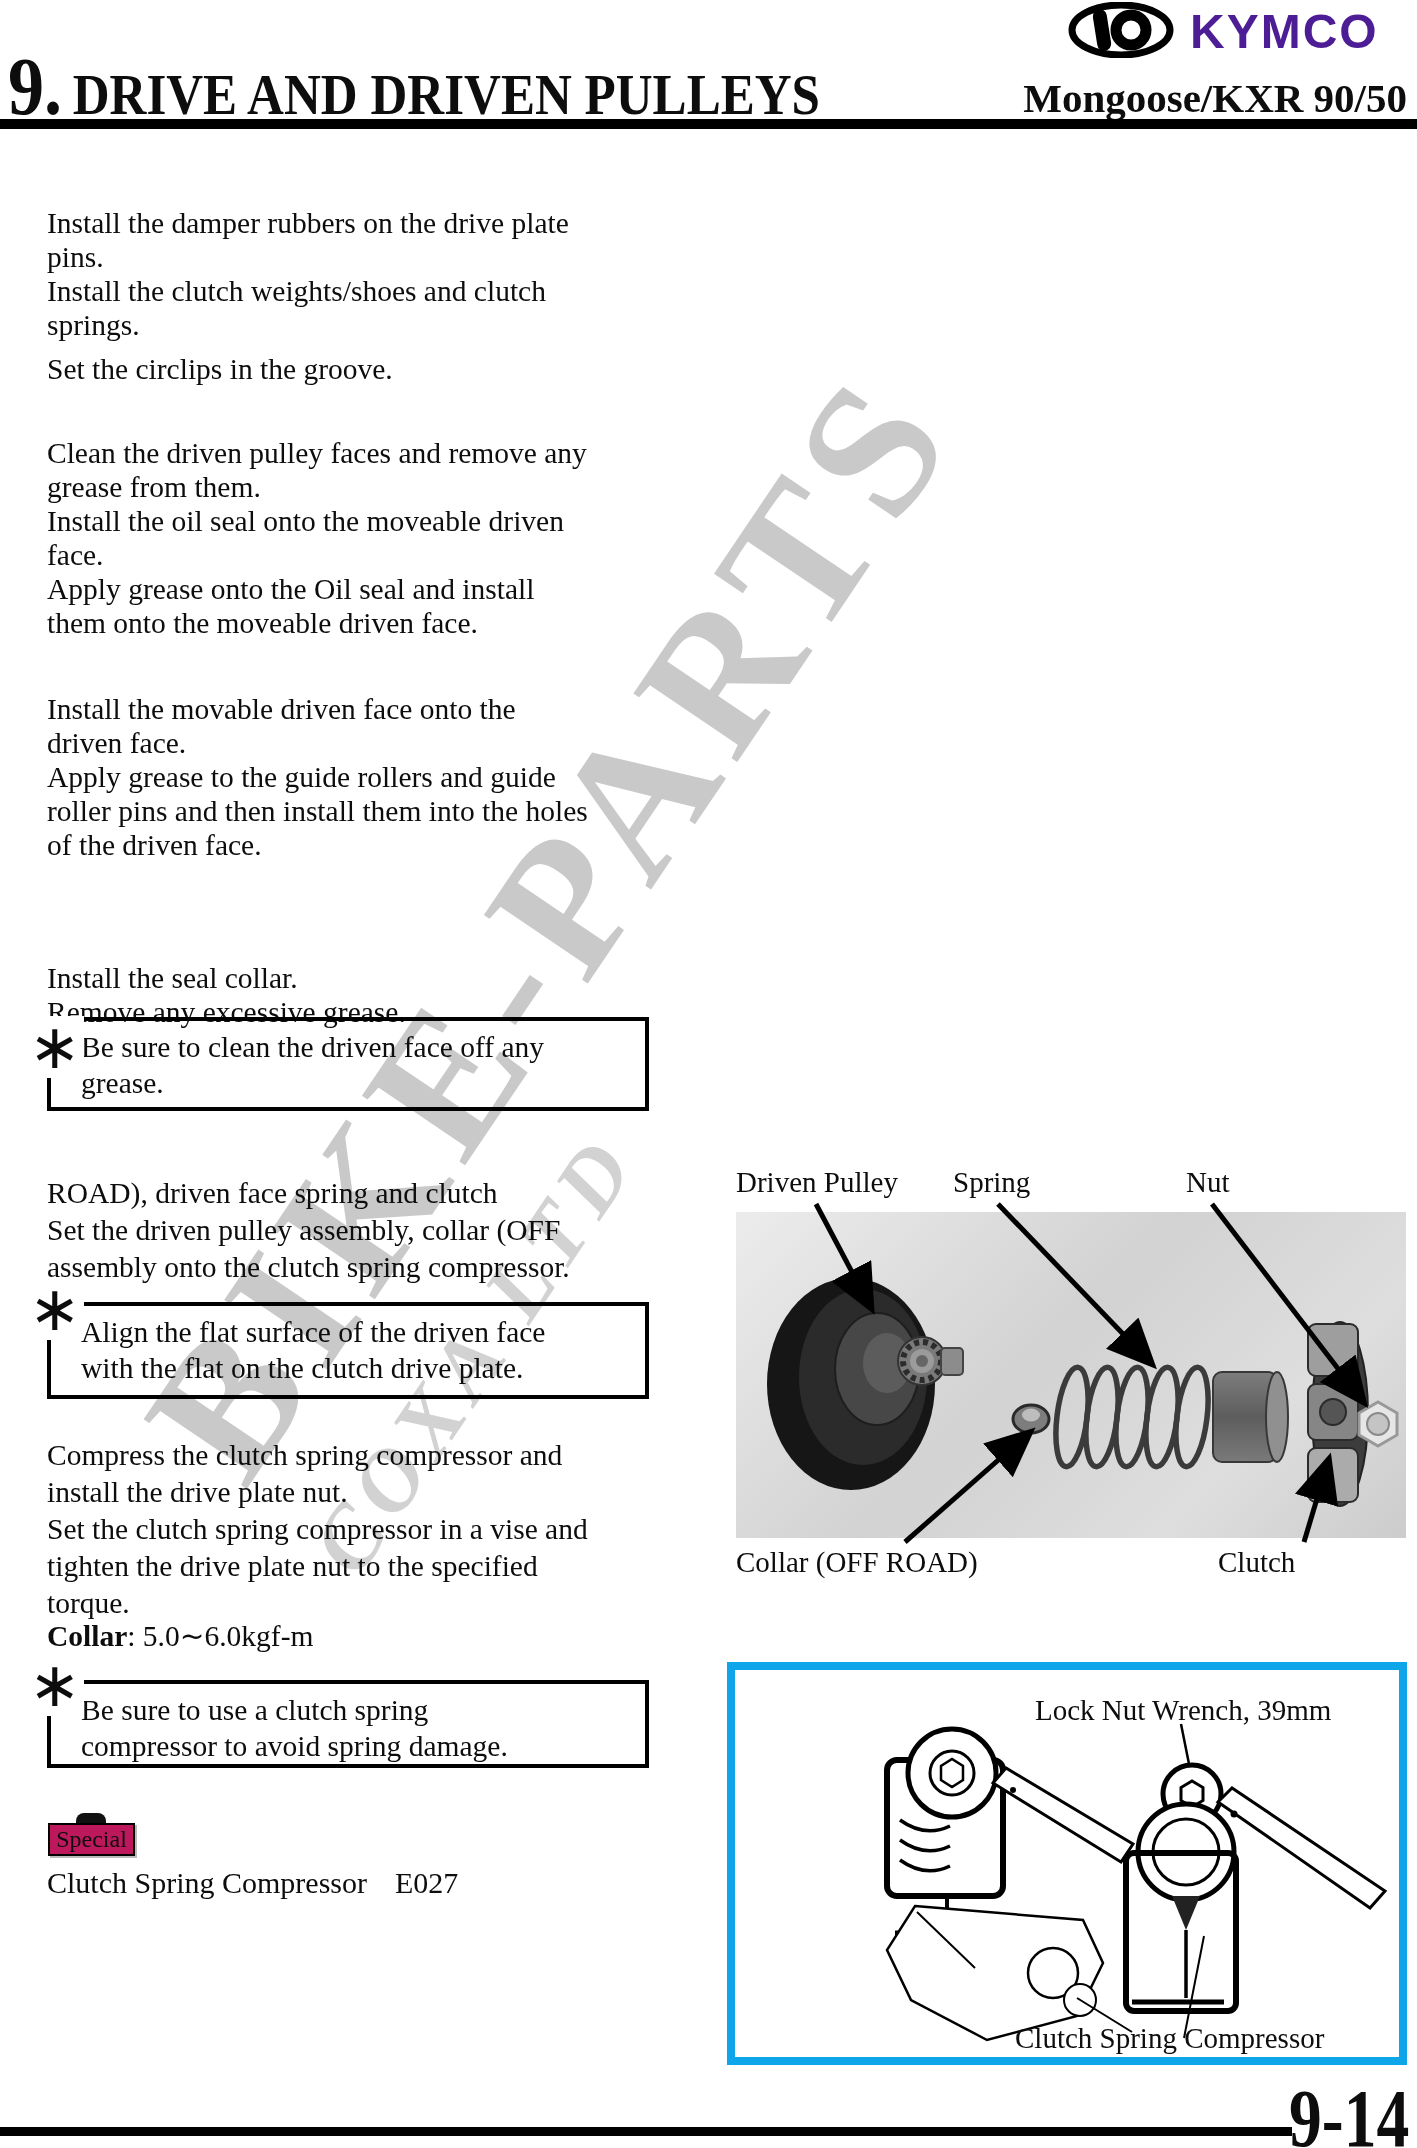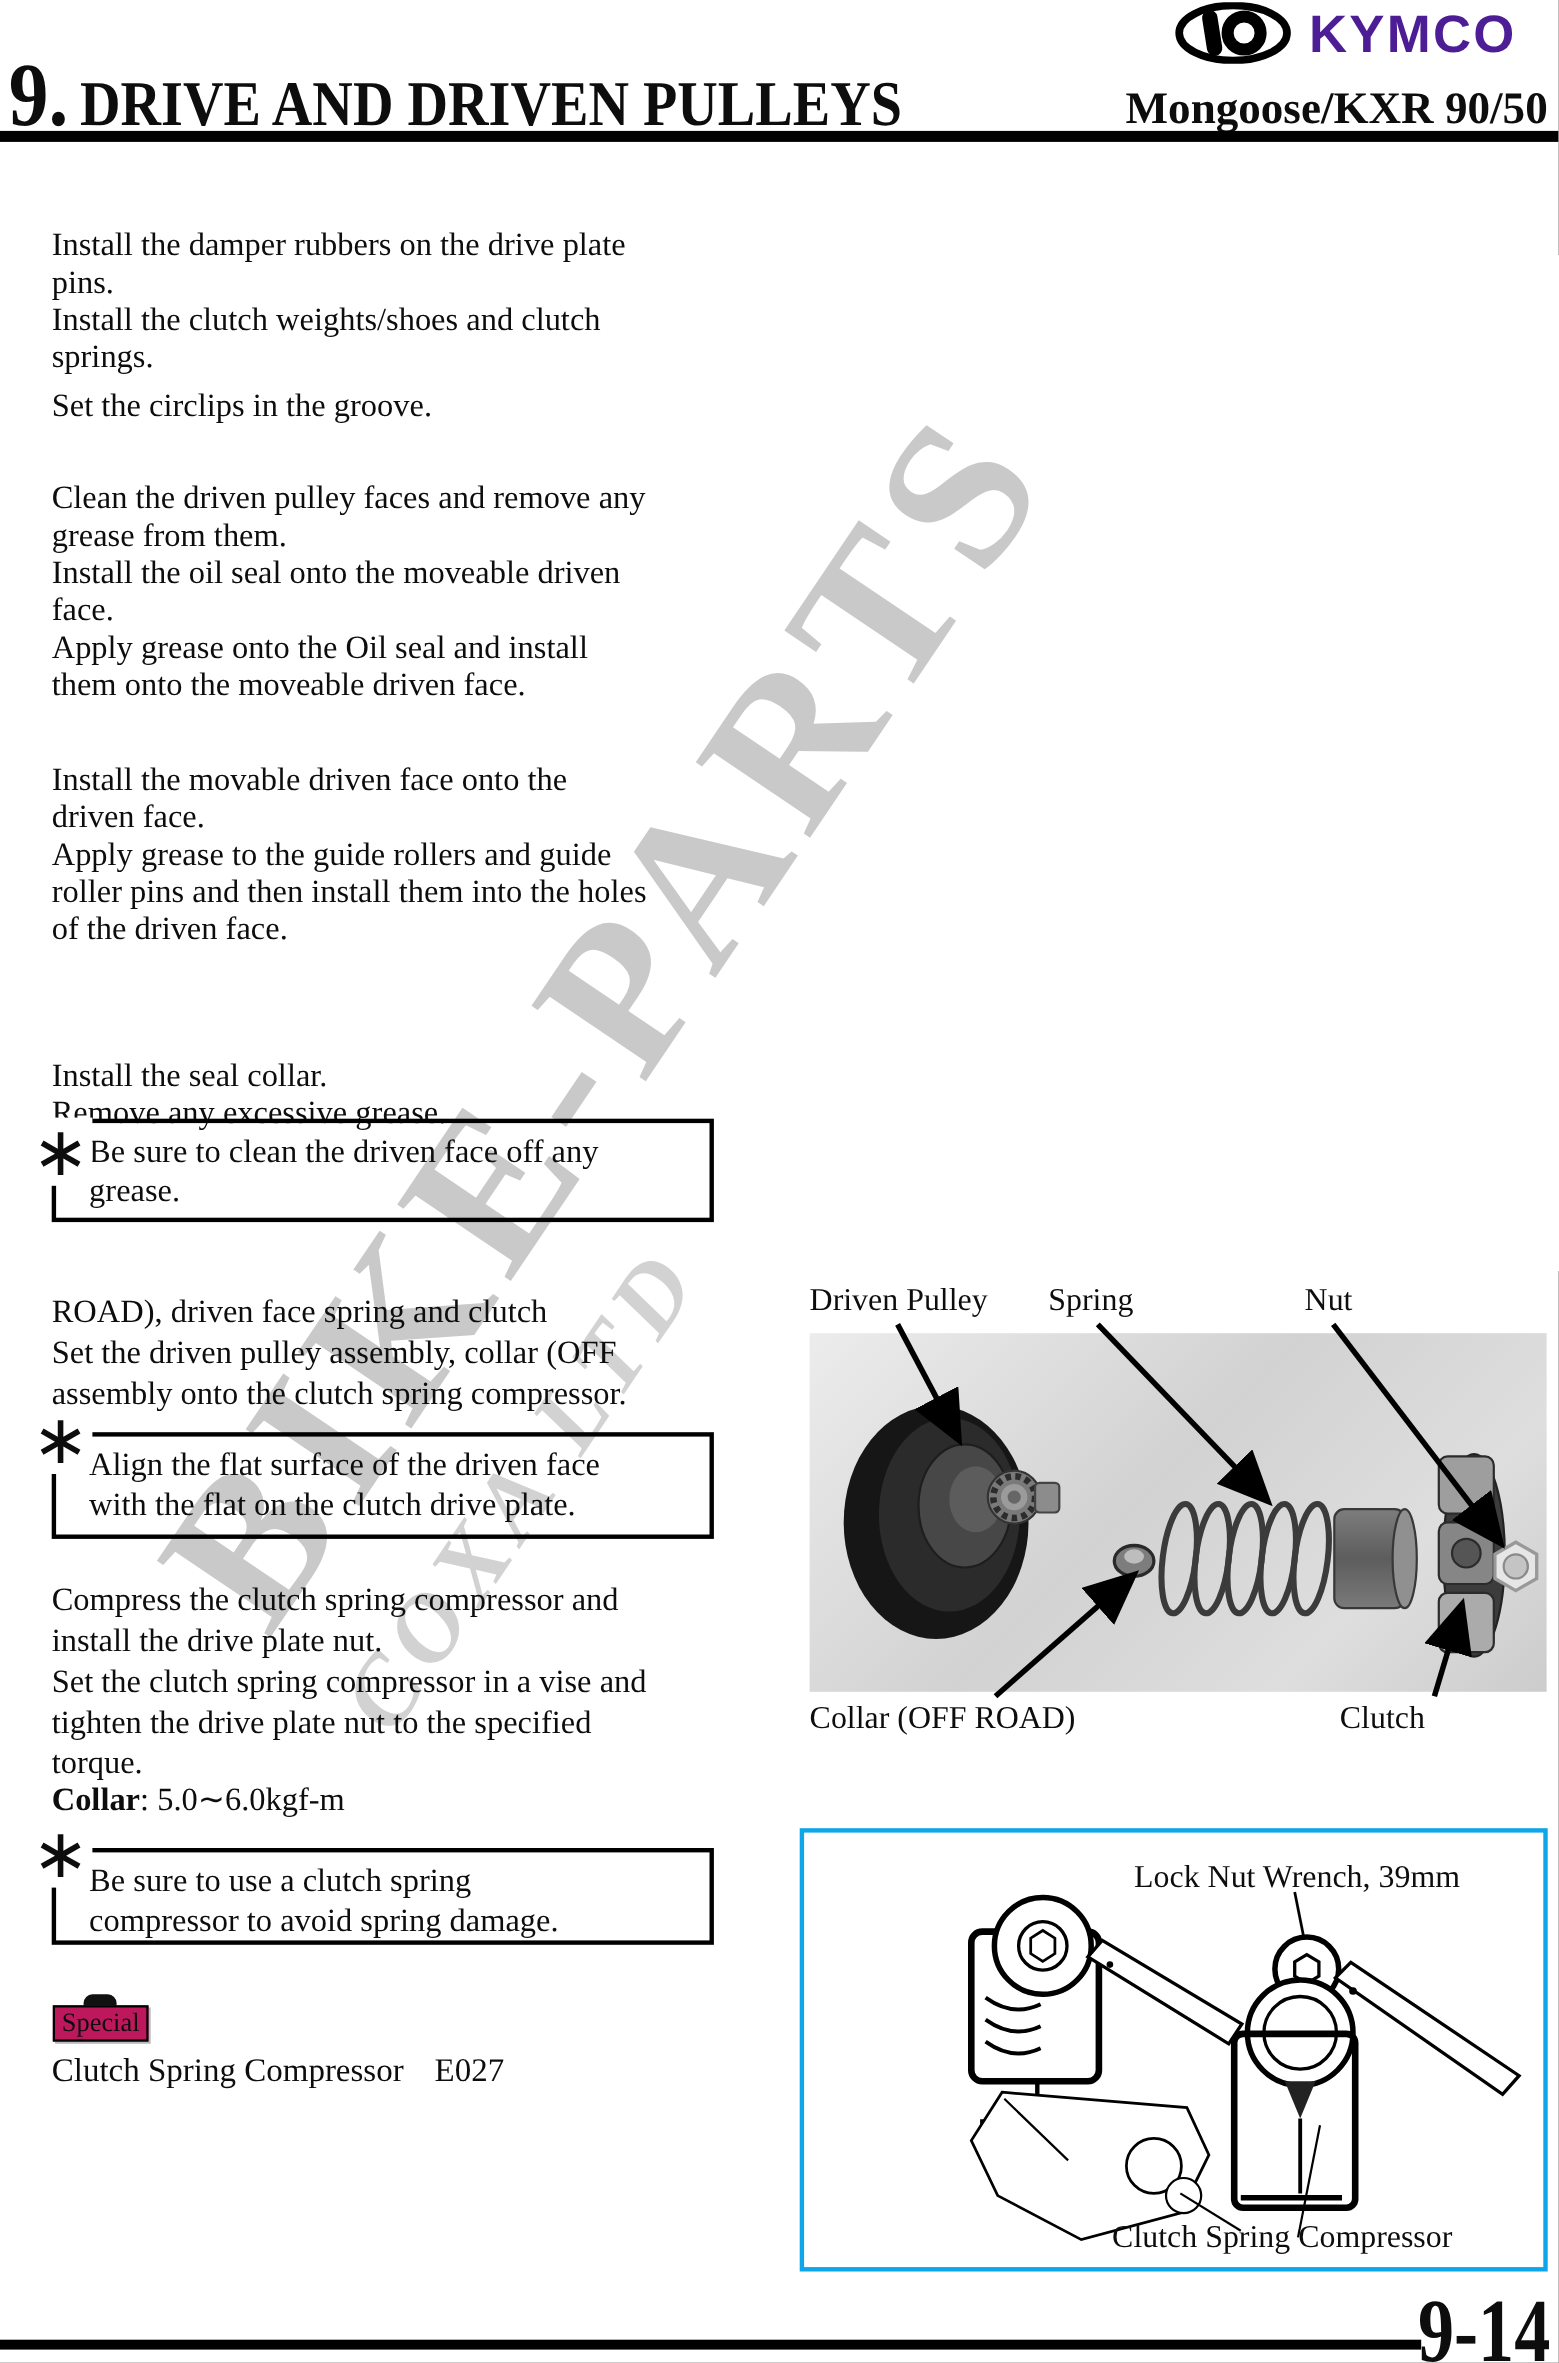--- a/index.html
+++ b/index.html
@@ -42,21 +42,21 @@
   .toolname{position:absolute;left:47px;top:1866px;z-index:2;font-size:30px;line-height:34px;white-space:nowrap;}
   .toolcode{position:absolute;left:395px;top:1866px;z-index:2;font-size:30px;line-height:34px;}
   
   .fig1{position:absolute;left:700px;top:1160px;width:717px;height:432px;z-index:2;}
   .fig1 .lbl{position:absolute;font-size:29px;line-height:32px;white-space:nowrap;}
   .photo{position:absolute;left:36px;top:52px;width:670px;height:326px;
          background:linear-gradient(135deg,#ececec 0%,#d2d2d2 45%,#dedede 75%,#cccccc 100%);}
   .fig1 svg.parts{position:absolute;left:36px;top:52px;}
   .fig1 svg.arrows{position:absolute;left:0;top:0;}
   
-  .fig2{position:absolute;left:727px;top:1662px;width:680px;height:403px;border:4px solid #0ea5e9;
+  .fig2{position:absolute;left:727px;top:1662px;width:680px;height:403px;border:8px solid #0ea5e9;
         box-sizing:border-box;background:#fff;z-index:2;}
   .fig2 .lbl{position:absolute;font-size:29px;line-height:32px;white-space:nowrap;}
   .fig2 svg{position:absolute;left:0;top:0;}
   
   .ftr-rule{position:absolute;left:0;top:2127px;width:1292px;height:9px;background:#000;z-index:2;}
   .page-num{position:absolute;right:8px;top:2078px;z-index:2;font-weight:bold;font-size:82px;
             line-height:1;transform:scaleX(0.8);transform-origin:right top;}
 </style>
 </head>
 <body>

